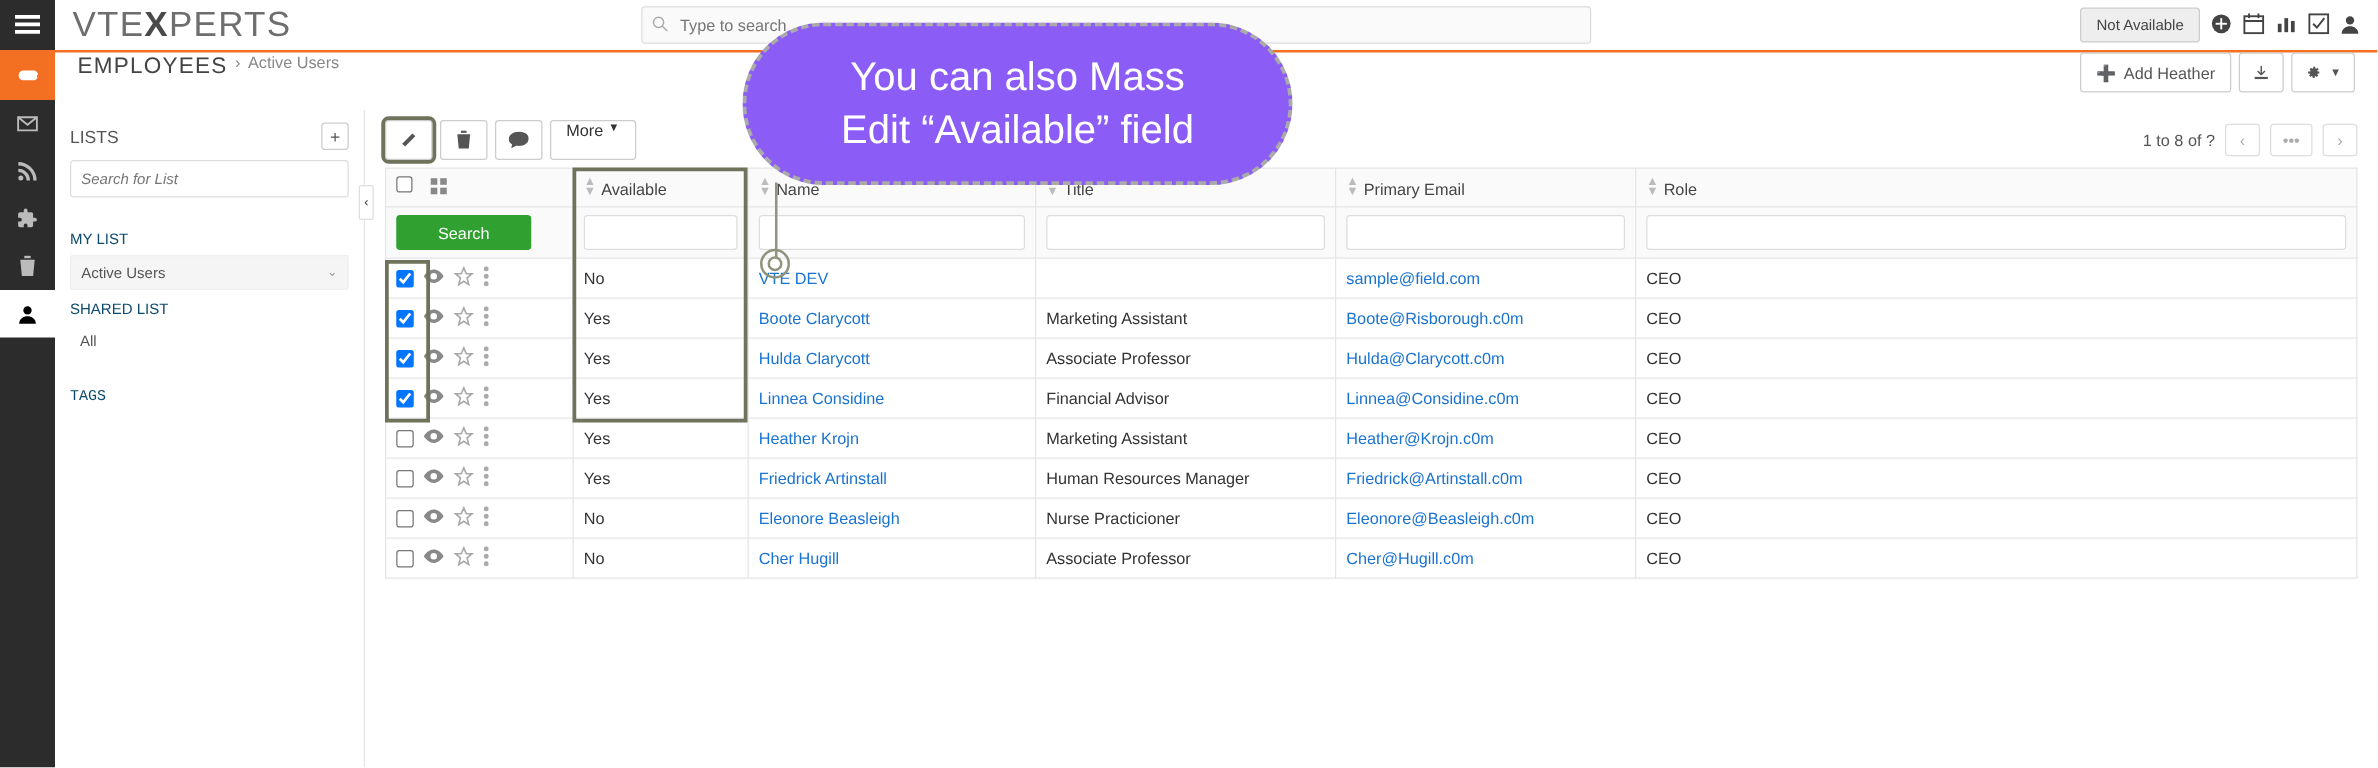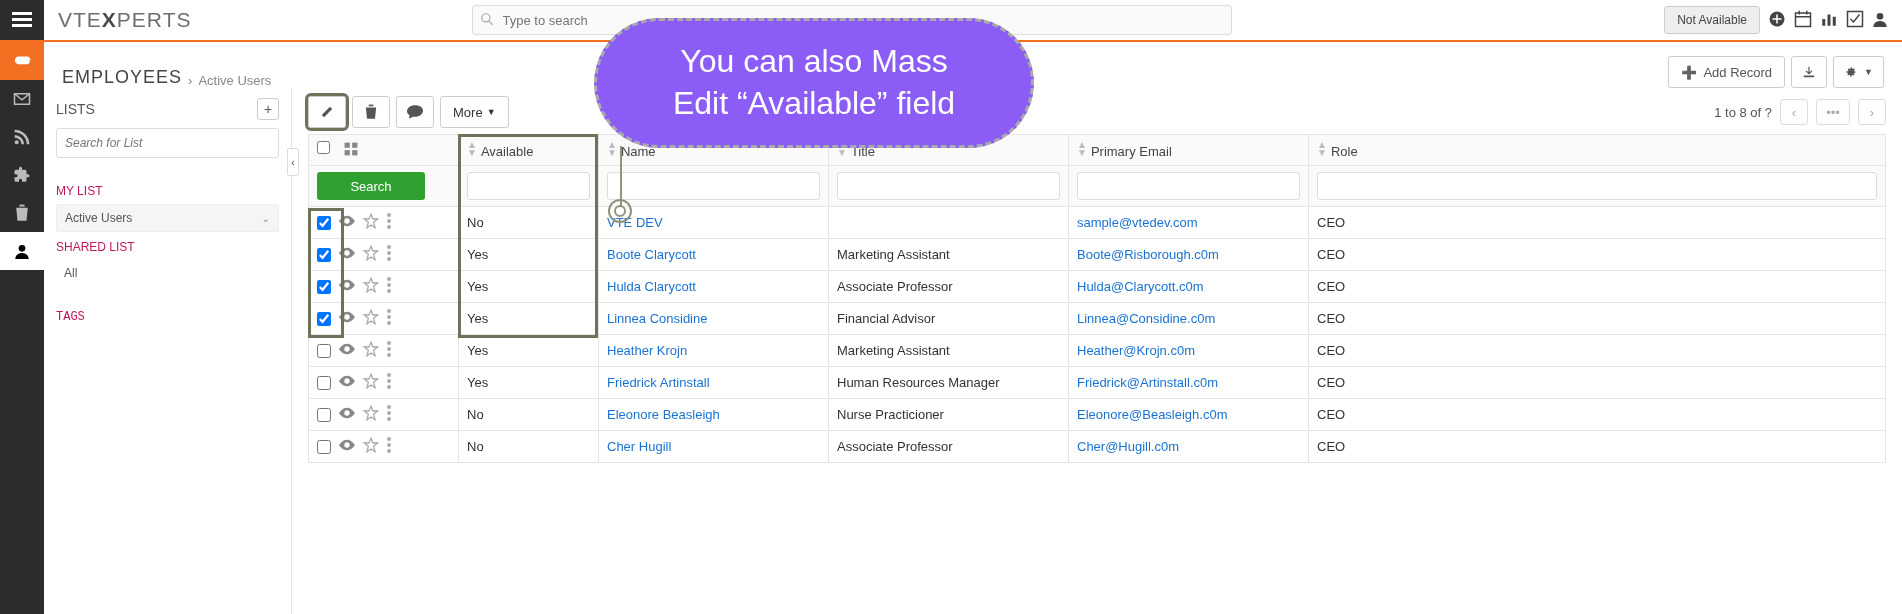--- a/index.html
+++ b/index.html
@@ -15,60 +15,60 @@
 .rail .rail-icon.active { background:#fff; color:#000; }
 .rail svg { fill:#fff; }
 .rail .rail-icon svg { fill:#bbb; }
 .rail .rail-icon.active svg { fill:#000; }
 
 
 .main { flex: 1; display:flex; flex-direction:column; }
 
 
 .topbar { height: 42px; display:flex; align-items:center; padding: 0 14px; border-bottom: 2px solid #f36f21; gap: 20px; }
-.logo { font-size: 21px; font-weight: 300; letter-spacing: 1px; color:#6e6e6e; font-family: Arial, sans-serif;}
+.logo { font-size: 28px; font-weight: 300; letter-spacing: 1px; color:#6e6e6e; font-family: Arial, sans-serif;}
 .logo b { font-weight:700; color:#4a4a4a;}
 .search-wrap { flex:1; max-width: 760px; margin-left: 260px;}
 .search-input { width: 100%; height: 30px; border:1px solid #ddd; border-radius:3px; padding: 0 10px 0 30px; background:#fafafa; font-size:13px; color:#888;}
 .search-wrap { position: relative; }
 .search-wrap .sicon { position:absolute; left:8px; top:7px; color:#aaa; }
 .top-right { margin-left:auto; display:flex; align-items:center; gap:8px; }
 .avail-pill { background:#eee; border:1px solid #ccc; border-radius:3px; height:28px; padding:0 12px; display:flex; align-items:center; font-size:12px; color:#444;}
 .top-right .ticon { color:#444; cursor:pointer; }
 .top-right svg { fill:#444; }
 
 
-.crumb-bar { height: 46px; display:flex; align-items:flex-end; padding: 0 18px; }
+.crumb-bar { height: 46px; display:flex; align-items:flex-start; padding: 0 18px; }
 .crumb-title { font-family: "Arial Narrow", Arial, sans-serif; font-size:18px; letter-spacing:1px; color:#444; font-weight:400;}
 .crumb-sep { margin: 0 6px; color:#888; }
 .crumb-sub { color:#888; font-size:13px; }
 .crumb-bar .right-btns { margin-left:auto; display:flex; gap:6px; }
 .btn { border:1px solid #ccc; background:#fff; border-radius:3px; height:32px; padding:0 12px; display:flex; align-items:center; gap:6px; cursor:pointer; font-size:13px; color:#555;}
 .btn.iconbtn { padding: 0 10px; }
 
 
 .body { flex:1; display:flex; }
 
 
 .side { width: 248px; border-right:1px solid #e5e5e5; padding: 10px 12px; position:relative;}
 .side h3 { font-size:14px; font-weight:400; color:#555; margin-bottom:8px; display:flex; align-items:center; justify-content:space-between;}
 .side h3 .plusbtn { border:1px solid #ccc; border-radius:3px; width:22px; height:22px; display:flex; align-items:center; justify-content:center; cursor:pointer;}
 .side .list-search { width:100%; border:1px solid #ddd; border-radius:3px; height:30px; padding:0 8px; font-size:12px; color:#888; margin-bottom:16px;font-style:italic;}
-.side .cat { font-size:12px; color:#be185d; margin:10px 0 6px; }
+.side .cat { font-size:12px; color:#0c4a6e; margin:10px 0 6px; }
 .side .item { background:#f5f5f5; border:1px solid #eee; border-radius:2px; padding:6px 8px; display:flex; align-items:center; justify-content:space-between; font-size:12px; color:#555; cursor:pointer;}
 .side .item.plain { background:transparent; border:none; }
 .side-collapse { position:absolute; right:-8px; top:60px; width:12px; height:28px; background:#fff; border:1px solid #ddd; display:flex; align-items:center; justify-content:center; font-size:10px; cursor:pointer; border-radius:2px;}
 
 
 .content { flex:1; padding: 8px 16px 0 16px; }
 
 .action-bar { display:flex; align-items:center; gap:6px; margin-bottom:6px;}
 .action-bar .iconbox { border:1px solid #ccc; border-radius:3px; height:32px; width:38px; display:flex; align-items:center; justify-content:center; cursor:pointer; }
 .action-bar .edit-hi { outline:3px solid #6f735c; }
-.more-btn { border:1px solid #ccc; border-radius:3px; height:32px; padding:0 12px; display:flex; align-items:center; gap:4px; cursor:pointer;}
+.more-btn { border:1px solid #ccc; border-radius:3px; height:32px; padding:0 12px; display:flex; gap:4px; cursor:pointer;}
 .action-bar .right { margin-left:auto; display:flex; align-items:center; gap:8px; color:#555; font-size:13px;}
 .pager-btn { border:1px solid #ddd; border-radius:3px; width:28px; height:26px; display:flex; align-items:center; justify-content:center; color:#aaa; cursor:pointer;}
 .pager-btn.dots { width:34px; }
 
 
 table.grid { width:100%; border-collapse:collapse; table-layout:fixed;}
 table.grid th, table.grid td { border:1px solid #e5e5e5; padding:6px 8px; font-size:13px; text-align:left; vertical-align:middle; height:30px;}
 table.grid thead th { background:#fafafa; font-weight:400; color:#444;}
 table.grid thead th .sort { color:#bbb; margin-right:4px; font-size:10px; display:inline-block; line-height:8px;}
 table.grid .checkcol { width:150px; }
@@ -200,21 +200,21 @@
       </div>
     </div>
 
     <div class="crumb-bar">
       <span class="crumb-title">EMPLOYEES</span>
       <span class="crumb-sep">›</span>
       <span class="crumb-sub">Active Users</span>
       <div class="right-btns">
         <div class="btn">
           <span>➕</span>
-          <span>Add Record</span>
+          <span>Add Heather</span>
         </div>
         <div class="btn iconbtn">
           <svg width="14" height="14" viewBox="0 0 24 24" fill="#555">
               <path d="M12 3v12m0 0l-5-5m5 5l5-5" stroke="#555" stroke-width="2" fill="none"></path>
               <rect x="3" y="18" width="18" height="3"></rect>
             </svg>
         </div>
         <div class="btn iconbtn">
           <svg width="14" height="14" viewBox="0 0 24 24" fill="#555">
               <path d="M22 6l-3-3-2 2-2-1V1h-4v3l-2 1-2-2-3 3 2 2-1 2H1v4h3l1 2-2 2 3 3 2-2 2 1v3h4v-3l2-1 2 2 3-3-2-2 1-2h3v-4h-3l-1-2z" transform="scale(0.7) translate(5 5)"></path>
@@ -326,21 +326,21 @@
                       <span class="icon-dots3"><svg width="4" height="16" viewBox="0 0 4 16" fill="#aaa">
                           <circle cx="2" cy="2" r="2"></circle>
                           <circle cx="2" cy="8" r="2"></circle>
                           <circle cx="2" cy="14" r="2"></circle>
                         </svg></span>
                     </div>
                   </td>
                   <td>No</td>
                   <td><a href="#" class="link">VTE DEV</a></td>
                   <td></td>
-                  <td><a href="#" class="link">sample@vtedev.com</a></td>
+                  <td><a href="#" class="link">sample@field.com</a></td>
                   <td>CEO</td>
                 </tr>
                 <tr>
                   <td>
                     <div class="row-actions">
                       <input type="checkbox" checked="" style="">
                       <span class="icon-eye"><svg width="16" height="12" viewBox="0 0 24 16" fill="#888">
                           <path d="M12 0C5 0 0 8 0 8s5 8 12 8 12-8 12-8S19 0 12 0zm0 12a4 4 0 1 1 0-8 4 4 0 0 1 0 8z"></path>
                         </svg></span>
                       <span class="icon-star"><svg width="16" height="16" viewBox="0 0 24 24" fill="none" stroke="#aaa" stroke-width="2">

